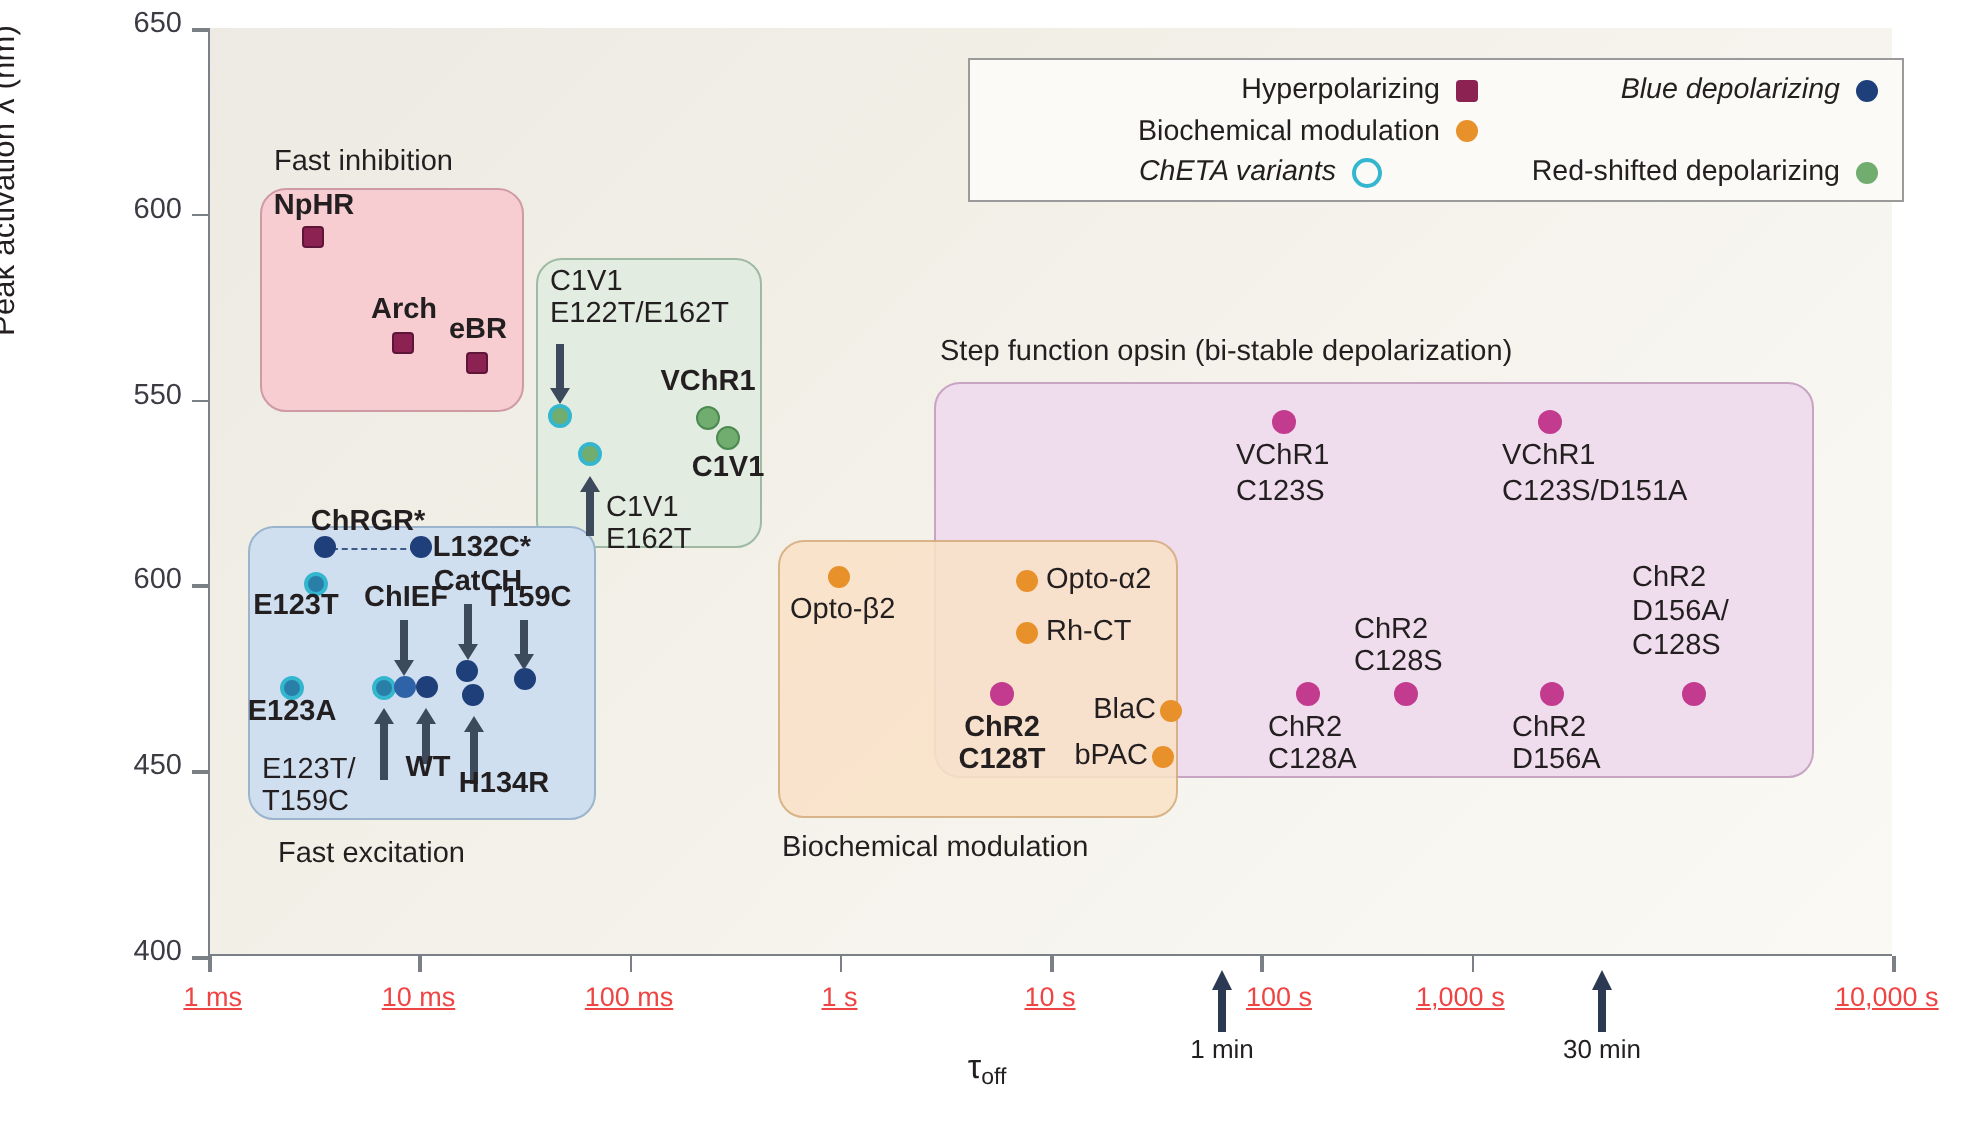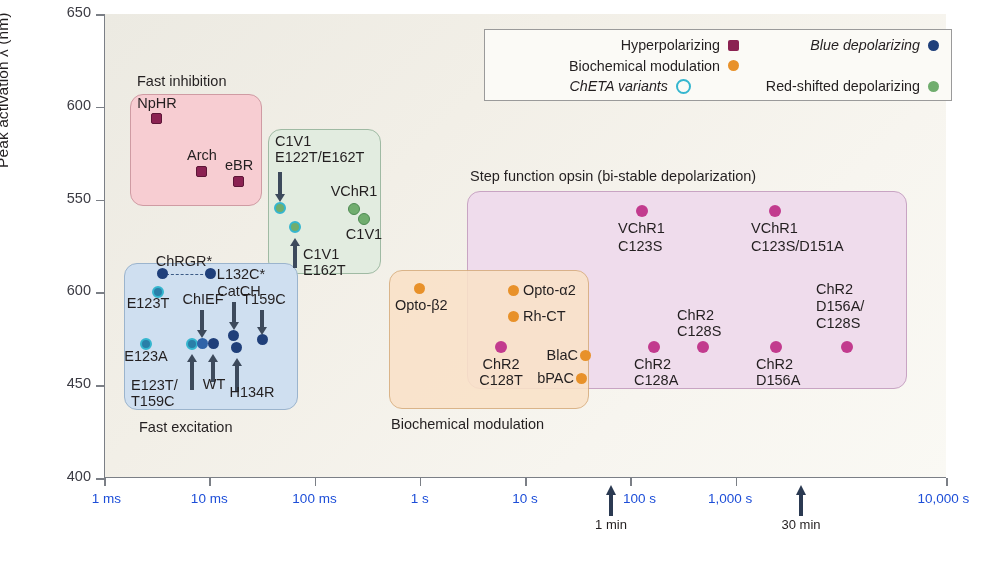--- a/index.html
+++ b/index.html
@@ -27,21 +27,21 @@
   .ytick .tmark{position:absolute;right:0;top:0;width:8px;height:1.6px;background:#7b7f86;}
   .ytick .tlabel{
     position:absolute;right:13px;top:-10px;
     font-size:14.5px;color:#3b3b43;white-space:nowrap;
     font-family:"Liberation Sans", sans-serif;
   }
   .xtick{position:absolute;top:478px;width:1px;}
   .xtick .tmark{position:absolute;left:0;top:0;width:1.6px;height:8px;background:#7b7f86;}
   .xtick .tlabel{
     position:absolute;top:13px;left:0;transform:translateX(-50%);
-    font-size:13.5px;color:#1d4ed8;white-space:nowrap;
+    font-size:13.5px;color:#ef4444;white-space:nowrap;text-decoration:underline;
   }
   .xtick.first .tlabel{transform:translateX(-42%);}
   .xtick.last .tlabel{transform:translateX(-55%);}
 
   .ylabel{
     position:absolute;left:-6px;top:168px;
     transform:rotate(-90deg);transform-origin:left top;
     font-size:15.5px;color:#231f20;white-space:nowrap;
     letter-spacing:.1px;
   }
@@ -72,21 +72,21 @@
   .box-inhib{background:#f7cdd2;border:1px solid #cf9ba3;}
   .box-excite{background:#cfdff0;border:1px solid #9bb4cd;}
   .box-red{background:#e2ece0;border:1px solid #9fbaa3;}
   .box-sfo{background:#efdcec;border:1px solid #c8a4c3;}
   .box-bio{background:#fae2c8;border:1px solid #d7ac7c;}
 
   
   .pt{position:absolute;border-radius:50%;box-sizing:border-box;}
   .pt.sq{border-radius:2px;}
   .lbl{position:absolute;font-size:14.5px;color:#231f20;white-space:nowrap;line-height:1.12;}
-  .lbl.c{transform:translateX(-50%);text-align:center;}
+  .lbl.c{transform:translateX(-50%);text-align:center;font-weight:bold;}
   .lbl.r{transform:translateX(-100%);text-align:left;}
 
   
   .parr{position:absolute;}
   .parr .st{position:absolute;left:-1.8px;top:0;width:3.6px;background:#3d4a5c;}
   .parr .hd{position:absolute;left:-5px;width:0;height:0;
     border-left:5px solid transparent;border-right:5px solid transparent;}
   .parr.down .hd{border-top:8px solid #3d4a5c;}
   .parr.up .hd{border-bottom:8px solid #3d4a5c;}
 
@@ -167,20 +167,23 @@
     </div>
   <div class="xtick" style="left:735.5px">
     <span class="tmark"></span>
     <span class="tlabel" style="transform:translateX(-62%)">1,000 s</span>
     </div>
   <div class="xtick last" style="left:946px">
     <span class="tmark"></span>
     <span class="tlabel">10,000 s</span>
     </div>
 
+  <div class="xlabel">
+    <span>τ</span><span class="sub">off</span>
+  </div>
 
   <div class="minmark" style="left:611px;top:485px">
     <span class="arr"></span>
     <span class="stem"></span>
     <span class="mlab">1 min</span>
   </div>
   <div class="minmark" style="left:801px;top:485px">
     <span class="arr"></span>
     <span class="stem"></span>
     <span class="mlab">30 min</span>

